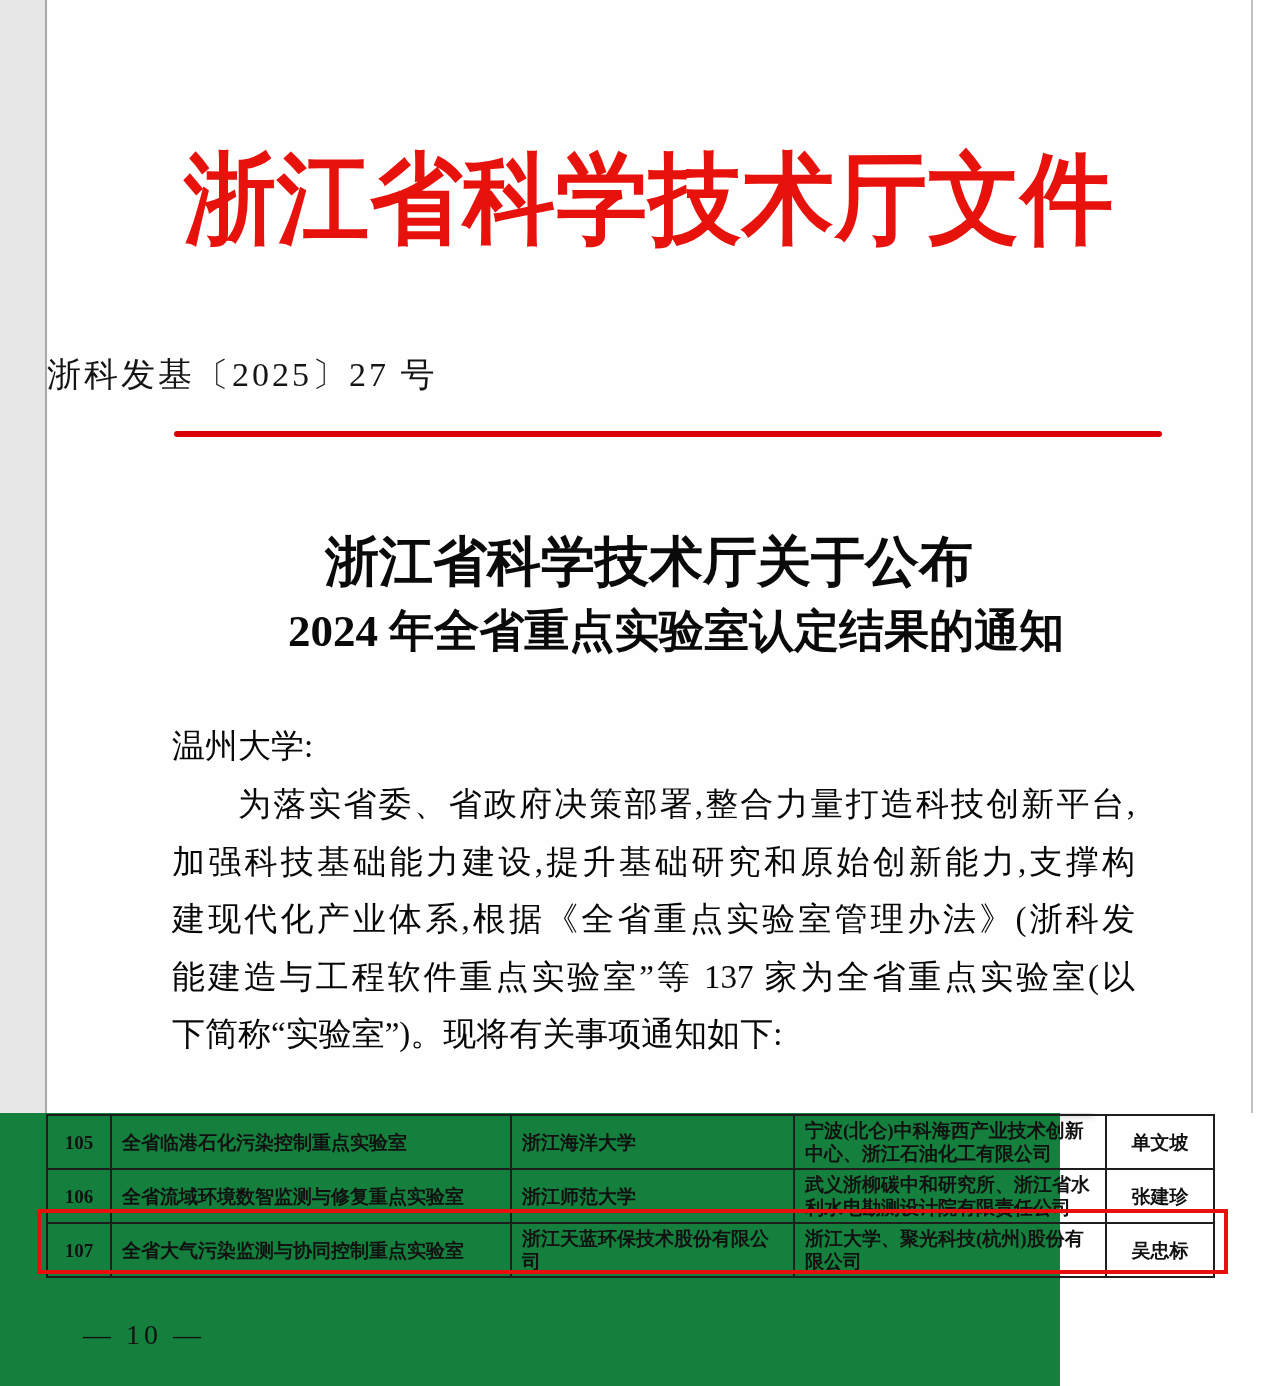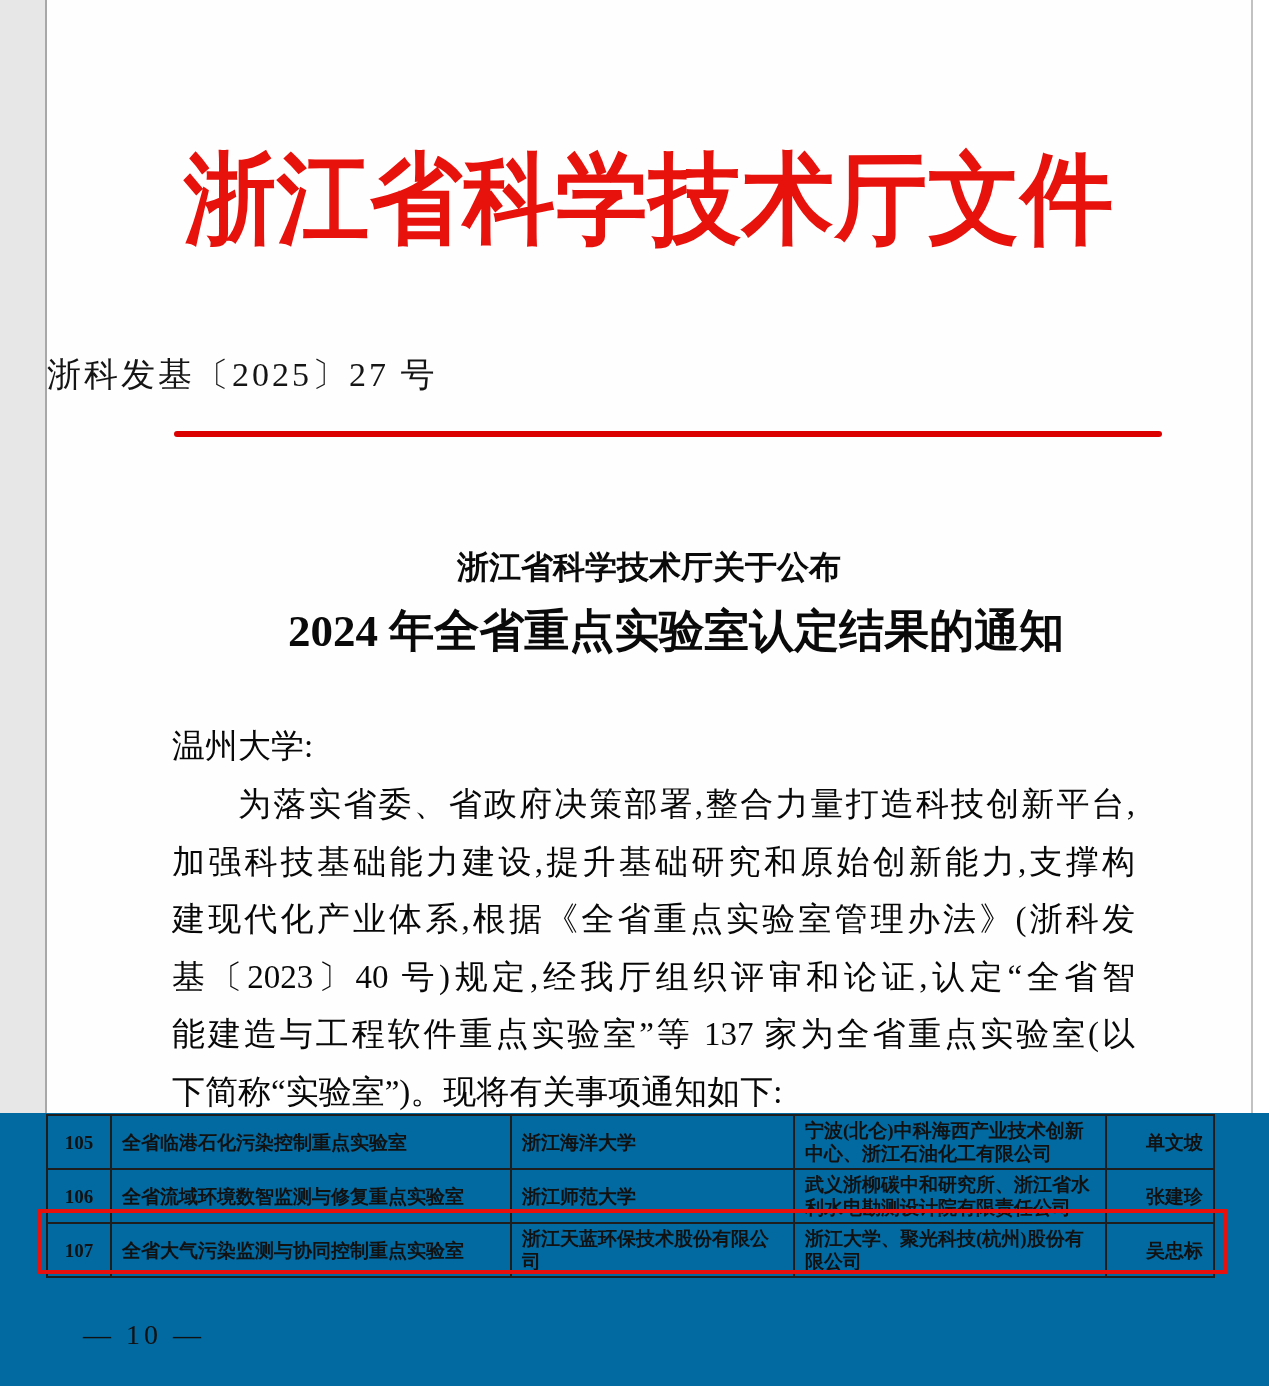--- a/index.html
+++ b/index.html
@@ -14,40 +14,40 @@
 
   .doc-title{position:absolute;left:0;top:146px;width:100%;text-align:center;
              font-size:92px;line-height:108px;font-weight:bold;color:#e8120c;
              letter-spacing:1px;transform:scaleY(1.08);}
   .doc-number{position:absolute;left:0;top:352px;width:100%;text-align:left;
               font-size:34px;letter-spacing:3px;color:#151515;}
   .red-rule{position:absolute;left:127px;top:431px;width:988px;height:6px;
             background:#db0101;border-radius:3px;}
 
   .subtitle1{position:absolute;left:0;top:526px;width:100%;text-align:center;
-             font-size:32px;font-weight:bold;color:#0a0a0a;margin-top:20px;}
+             font-size:54px;font-weight:bold;color:#0a0a0a;}
   .subtitle2{position:absolute;left:0;top:601px;width:100%;text-align:center;
              font-size:45px;font-weight:bold;color:#0a0a0a;padding-left:27px;}
 
   .salutation{position:absolute;left:125px;top:724px;font-size:33px;color:#080808;}
   .body-lines{position:absolute;left:125px;top:776px;width:963px;}
   .body-line{height:57.5px;line-height:57.5px;font-size:33px;color:#080808;
              text-align:justify;text-align-last:justify;overflow:hidden;}
   .body-line.first{text-indent:66px;}
   .body-line.last{text-align-last:left;}
 
   
-  .bottom-section{position:absolute;left:0;top:1113px;width:1269px;height:273px;background:#0369a1;}
+  .bottom-section{position:absolute;left:0;top:1113px;width:1060px;height:273px;background:#15803d;}
   .table-wrap{position:absolute;left:46px;top:1px;}
   table.labs{border-collapse:collapse;table-layout:fixed;width:1167px;}
   table.labs td{border:2px solid #1e1e1e;height:50px;font-size:19px;font-weight:600;
                 line-height:23px;color:#111;padding:1px 10px;vertical-align:middle;
                 font-family:"Liberation Serif","DejaVu Serif",serif;}
   td.c-no{text-align:center;padding:1px 2px;}
-  td.c-leader{text-align:right;padding:1px 4px;}
+  td.c-leader{text-align:center;padding:1px 4px;}
   .red-box{position:absolute;left:37px;top:96px;width:1183px;height:57px;
            border:4px solid #e8100c;pointer-events:none;}
   .page-num{position:absolute;left:83px;top:206px;font-size:28px;letter-spacing:4px;color:#111;}
 </style>
 </head>
 <body>
 
 <div class="canvas">
 
   <div class="top-section">
@@ -61,21 +61,20 @@
 
       <div class="subtitle1">浙江省科学技术厅关于公布</div>
       <div class="subtitle2">2024 年全省重点实验室认定结果的通知</div>
 
       <div class="salutation">温州大学:</div>
 
       <div class="body-lines">
           <div class="body-line first">为落实省委、省政府决策部署,整合力量打造科技创新平台,</div>
           <div class="body-line">加强科技基础能力建设,提升基础研究和原始创新能力,支撑构</div>
           <div class="body-line">建现代化产业体系,根据《全省重点实验室管理办法》(浙科发</div>
-          <div class="body-line">基〔2023〕40 号)规定,经我厅组织评审和论证,认定“全省智</div>
           <div class="body-line">能建造与工程软件重点实验室”等 137 家为全省重点实验室(以</div>
           <div class="body-line last">下简称“实验室”)。现将有关事项通知如下:</div>
         </div>
 
     </div>
   </div>
 
   <div class="bottom-section">
     <div class="table-wrap">
       <table class="labs">

